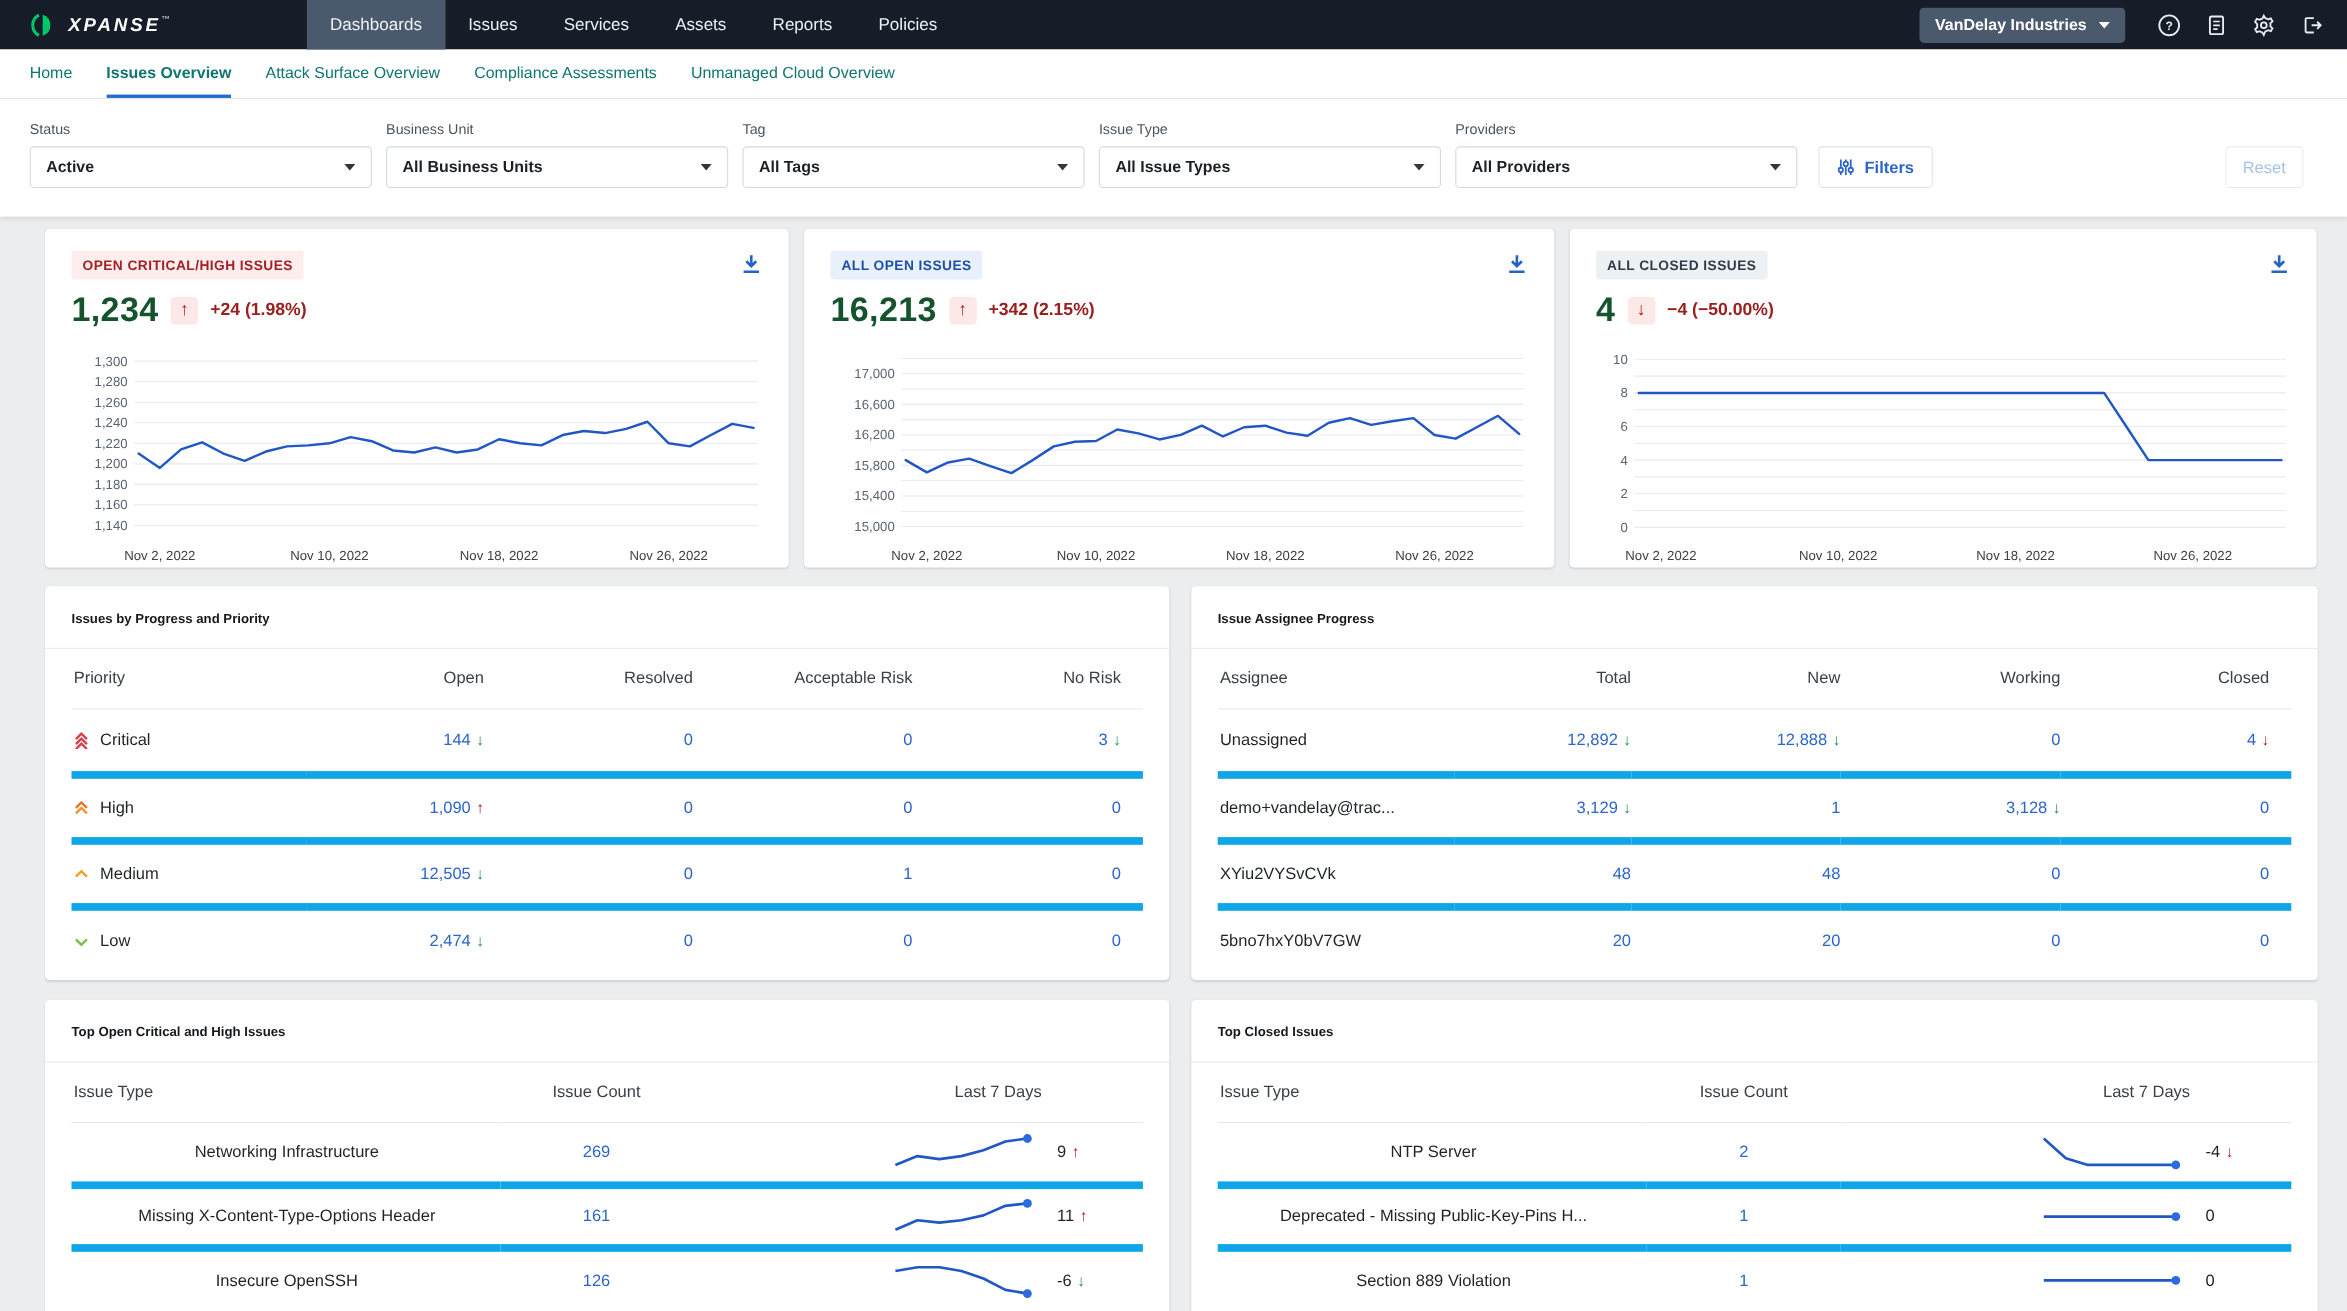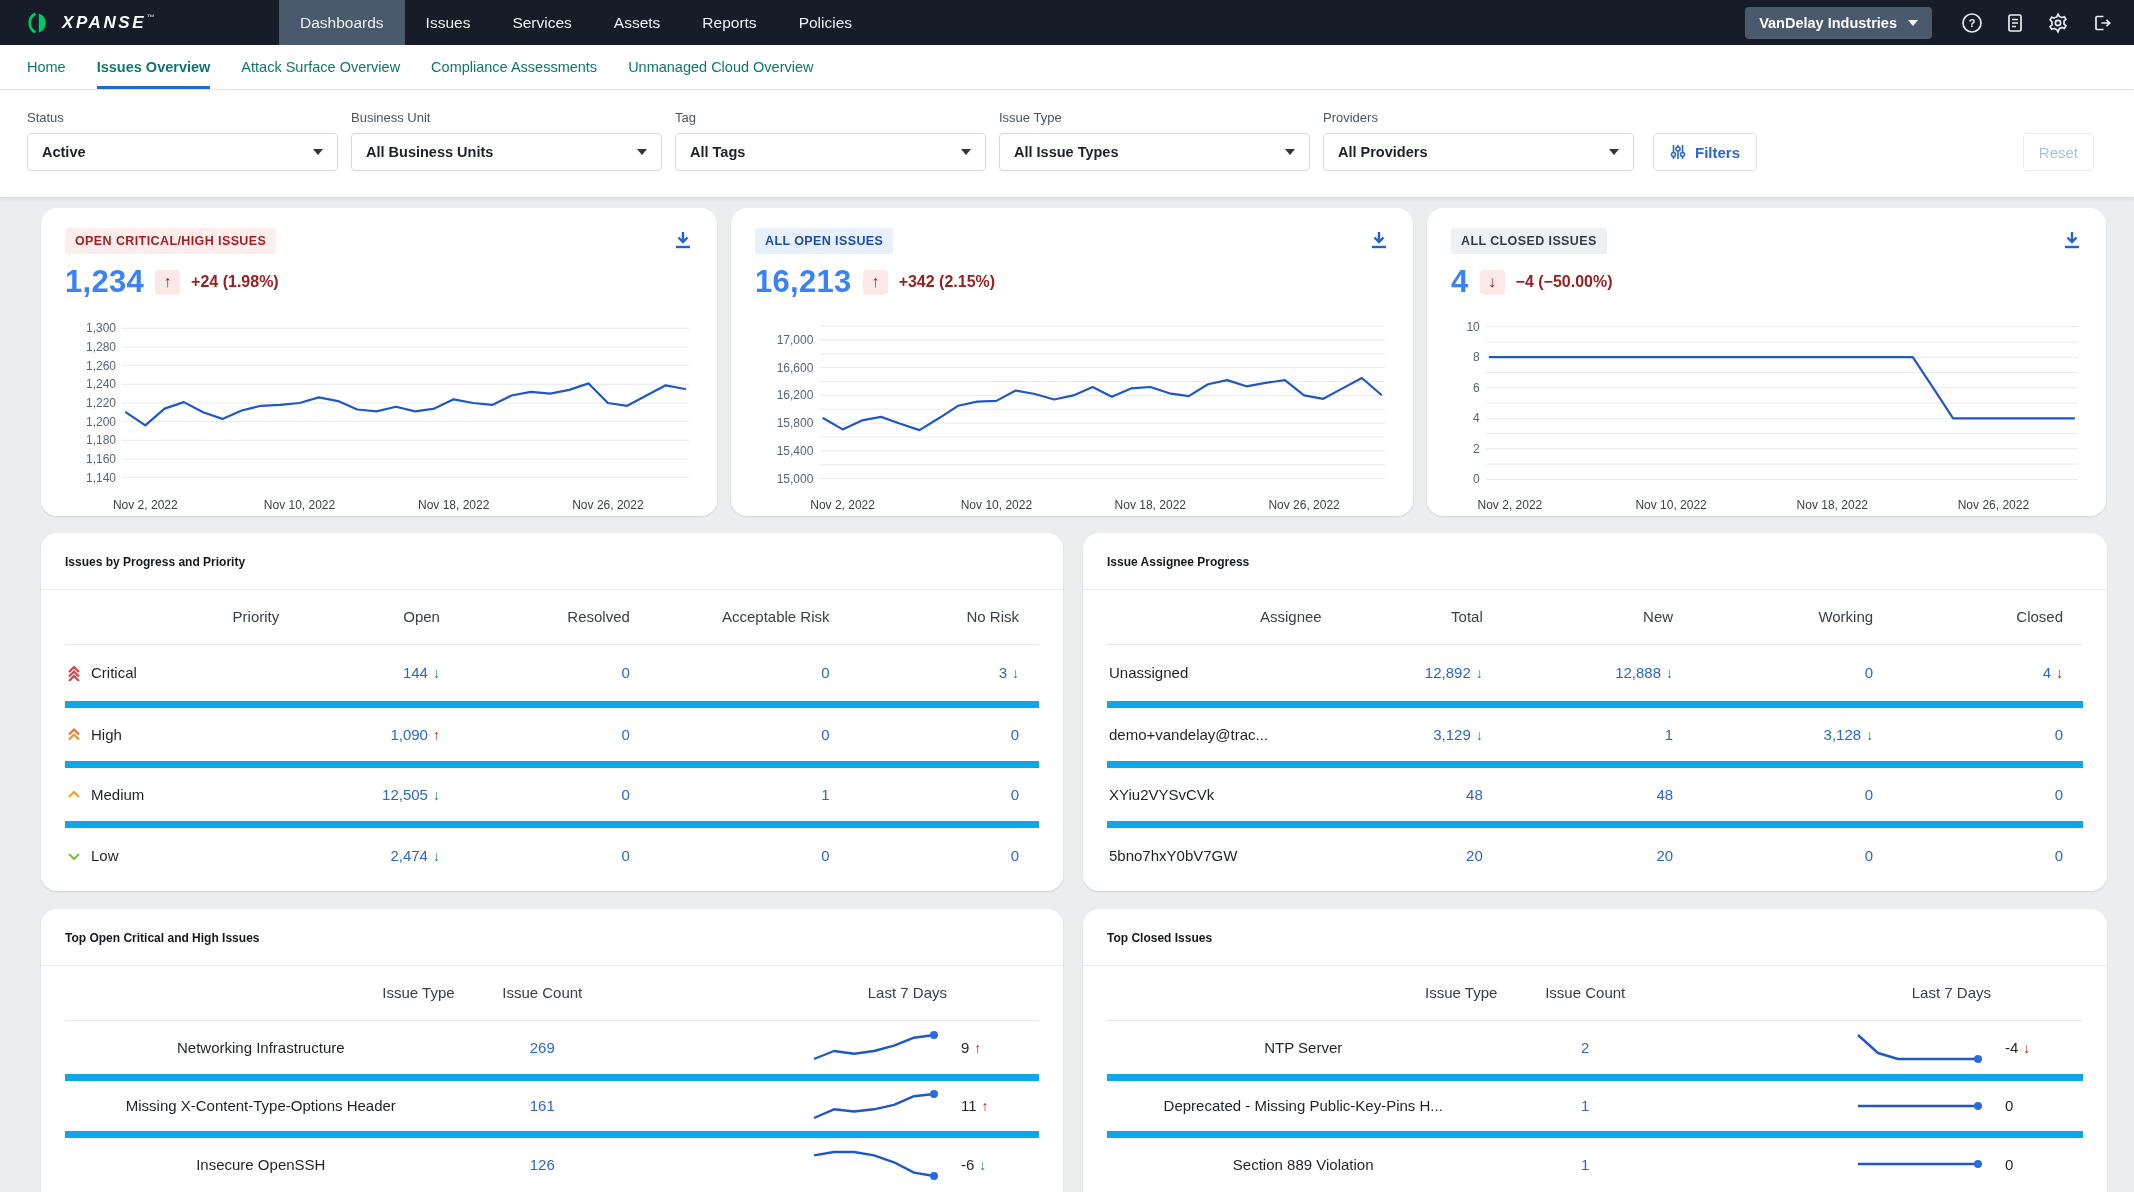--- a/index.html
+++ b/index.html
@@ -31,42 +31,42 @@
   .filter-row { display:flex; align-items:flex-end; }
   .filter-group { width:311px; margin-right:13px; }
   .filter-label { font-size:13px; color:#4b5560; margin-bottom:8px; }
   .select { height:38px; border:1px solid #d5d9de; border-radius:4px; display:flex; align-items:center; justify-content:space-between; padding:0 14px; font-size:14.5px; font-weight:600; color:#1d2127; background:#fff; cursor:pointer; }
   .select .caret { width:0; height:0; border-left:5px solid transparent; border-right:5px solid transparent; border-top:6px solid #33373c; }
   .filters-btn { height:38px; border:1px solid #dfe3e7; border-radius:4px; background:#fff; color:#2d66c9; font-size:15px; font-weight:700; display:flex; align-items:center; gap:9px; padding:0 16px; margin-left:6px; cursor:pointer; }
   .reset-btn { margin-left:auto; height:38px; border:1px solid #e9ecef; border-radius:4px; background:#fff; color:#a6c1e8; font-size:15px; font-weight:500; padding:0 15px; cursor:pointer; }
   
   .main { padding:11px 27px 0 41px; }
   .kpi-row { display:flex; gap:14px; margin-bottom:17px; }
-  .card { background:#fff; border-radius:16px; box-shadow:0 1px 2px rgba(20,30,40,.12); }
+  .card { background:#fff; border-radius:4px; box-shadow:0 1px 2px rgba(20,30,40,.12); }
   .kpi-card { height:308px; padding:20px 24px 10px 24px; position:relative; }
   .kpi-card.c1 { width:676px; } .kpi-card.c2 { width:682px; } .kpi-card.c3 { width:679px; }
   .kpi-badge { display:inline-block; font-size:12.5px; font-weight:700; letter-spacing:.4px; padding:6px 10px; border-radius:3px; }
   .kpi-badge.red  { color:#a41e22; background:#fdeeed; }
   .kpi-badge.blue { color:#1d4fa8; background:#e8f0fb; }
   .kpi-badge.gray { color:#303c49; background:#eef1f4; }
   .download-btn { position:absolute; top:20px; right:22px; width:24px; height:24px; cursor:pointer; }
   .kpi-value-row { display:flex; align-items:center; gap:11px; margin-top:9px; height:38px; }
-  .kpi-value { font-size:31px; font-weight:700; color:#3b82f6; letter-spacing:.3px; }
+  .kpi-value { font-size:31px; font-weight:700; color:#14532d; letter-spacing:.3px; }
   .trend-chip { width:25px; height:25px; border-radius:4px; background:#fce8e6; color:#b21d1d; display:flex; align-items:center; justify-content:center; font-size:16px; font-weight:700; }
   .kpi-delta { font-size:16px; font-weight:700; color:#99201e; }
   .chart-box { margin-top:8px; }
   
   .tables-row { display:flex; gap:20px; margin-bottom:18px; }
   .table-card.lft { width:1022px; } .table-card.rgt { width:1024px; }
   .tables-row.r2 .table-card { height:358px; }
   .tables-row.r3 .table-card { height:352px; }
   .card-title { margin:0; padding:22px 24px 20px 24px; font-size:12px; font-weight:700; color:#15181b; border-bottom:1px solid #e9ebee; }
   table.data-table { width:calc(100% - 48px); margin:0 24px; border-collapse:collapse; table-layout:fixed; }
   .data-table th { font-size:15px; color:#3a4047; font-weight:500; text-align:right; height:54px; border-bottom:1px solid #e6e8ea; padding:0; }
-  .data-table th.first { text-align:right; padding-left:2px; }
+  .data-table th.first { text-align:left; padding-left:2px; }
   .data-table th.pad-r { padding-right:20px; }
   .data-table th.last7 { padding-right:92px; }
   .data-table th.center, .data-table td.center { text-align:center; }
   .tables-row.r2 .data-table td { height:60px; }
   .tables-row.r3 .data-table td { height:57px; }
   .data-table td { font-size:15px; text-align:right; color:#1f2327; padding:0; }
   .data-table td.first { text-align:center; padding-left:2px; }
   .data-table td.pad-r { padding-right:20px; }
   .data-table tbody tr + tr td { border-top:7px solid #0ea5e9; }
   .num-link { color:#2d66c9; text-decoration:none; cursor:pointer; }

